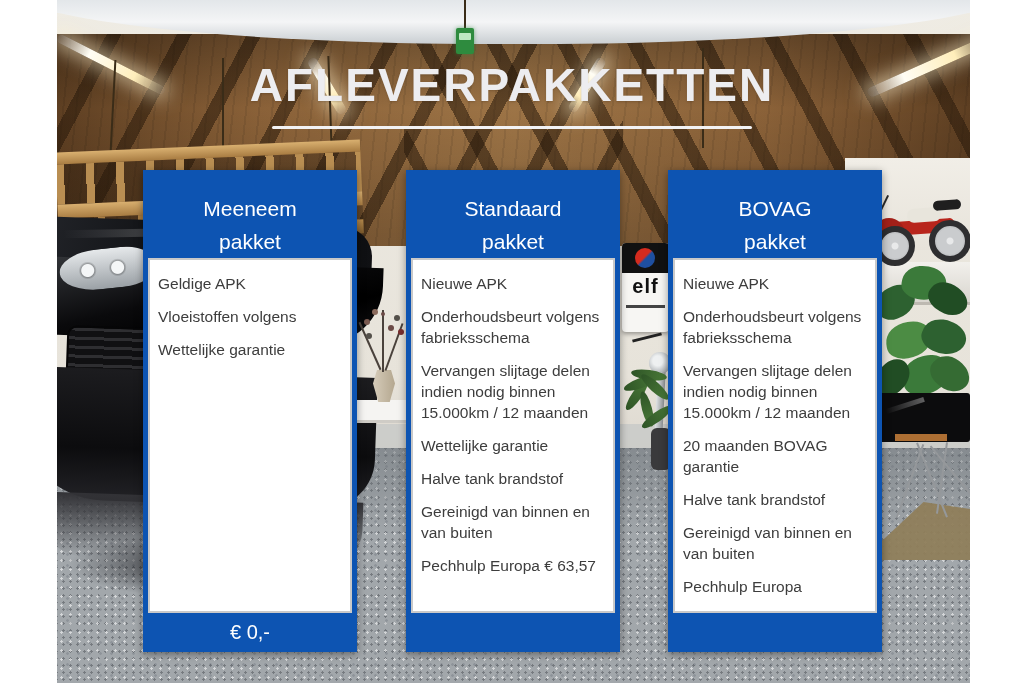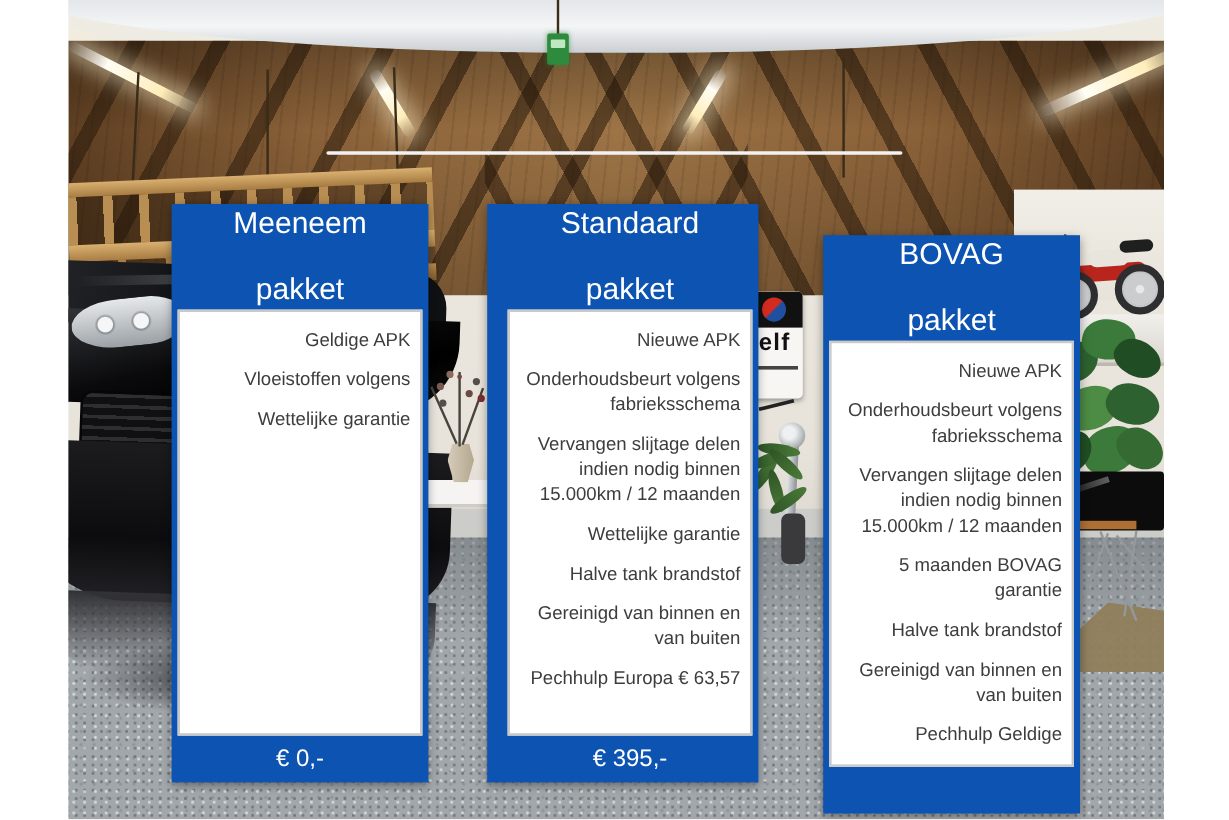--- a/index.html
+++ b/index.html
@@ -159,26 +159,26 @@
   .leg4{left:895px;top:438px;height:70px;transform:rotate(-40deg);}
   .doormat{position:absolute;left:820px;top:502px;width:93px;height:58px;z-index:7;background:#8f7e5b;
       clip-path:polygon(0 75%,50% 0,100% 12%,100% 100%,0 100%);opacity:.95;}
   
   .title{position:absolute;left:0;top:58px;width:100%;text-align:center;z-index:20;
       font-size:46px;font-weight:bold;letter-spacing:2px;color:#ededf0;
       text-shadow:0 1px 2px rgba(60,40,20,.25);}
   .title-rule{position:absolute;left:272px;top:126px;width:480px;height:3px;background:#f2f2f4;z-index:20;border-radius:2px;}
   .card{position:absolute;top:170px;width:214px;height:482px;z-index:20;
       box-shadow:0 2px 8px rgba(0,0,0,.4);background:var(--accent-blue,#0d54b2);}
-  .card.c1{left:143px;} .card.c2{left:406px;padding-left:12px;} .card.c3{left:686px;margin-top:26px;}
-  .card-header{height:88px;display:flex;flex-direction:column;justify-content:space-between;align-items:center;
-      color:#ffffff;font-size:25px;line-height:33px;}
+  .card.c1{left:143px;} .card.c2{left:406px;} .card.c3{left:668px;}
+  .card-header{height:88px;display:flex;flex-direction:column;justify-content:flex-end;align-items:center;
+      color:#ffffff;font-size:21px;line-height:33px;}
   .card-body{height:355px;margin:0 5px;background:#ffffff;border:2px solid #c9c9c9;box-sizing:border-box;
       padding:13px 8px 0;overflow:hidden;}
-  .card-body .feature{margin:0 0 12px;text-align:right;font-size:15.5px;line-height:21px;color:#3d3d3d;}
+  .card-body .feature{margin:0 0 12px;text-align:left;font-size:15.5px;line-height:21px;color:#3d3d3d;}
   .card-footer{height:39px;display:flex;justify-content:center;align-items:center;
       color:#ffffff;font-size:20px;}
 </style>
 </head>
 <body>
 
 <div class="stage">
   <div class="photo">
     <div class="ceiling"></div>
     <div class="ceiling-shade"></div>
@@ -265,20 +265,21 @@
     </div>
     <div class="slab"></div>
     <div class="wood-edge"></div>
     <div class="leg leg1"></div>
     <div class="leg leg2"></div>
     <div class="leg leg3"></div>
     <div class="leg leg4"></div>
     <div class="doormat"></div>
   </div>
 
+  <div class="title">AFLEVERPAKKETTEN</div>
   <div class="title-rule"></div>
 
   <div class="card c1">
     <div class="card-header">
       <span>Meeneem</span>
       <span>pakket</span>
     </div>
     <div class="card-body">
         <p class="feature">Geldige APK</p>
         <p class="feature">Vloeistoffen volgens</p>
@@ -294,31 +295,30 @@
     </div>
     <div class="card-body">
         <p class="feature">Nieuwe APK</p>
         <p class="feature">Onderhoudsbeurt volgens fabrieksschema</p>
         <p class="feature">Vervangen slijtage delen indien nodig binnen 15.000km / 12 maanden</p>
         <p class="feature">Wettelijke garantie</p>
         <p class="feature">Halve tank brandstof</p>
         <p class="feature">Gereinigd van binnen en van buiten</p>
         <p class="feature">Pechhulp Europa € 63,57</p>
       </div>
-    <div class="card-footer">€ 395,-</div>
   </div>
 
   <div class="card c3">
     <div class="card-header">
       <span>BOVAG</span>
       <span>pakket</span>
     </div>
     <div class="card-body">
         <p class="feature">Nieuwe APK</p>
         <p class="feature">Onderhoudsbeurt volgens fabrieksschema</p>
         <p class="feature">Vervangen slijtage delen indien nodig binnen 15.000km / 12 maanden</p>
-        <p class="feature">5 maanden BOVAG garantie</p>
+        <p class="feature">20 maanden BOVAG garantie</p>
         <p class="feature">Halve tank brandstof</p>
         <p class="feature">Gereinigd van binnen en van buiten</p>
-        <p class="feature">Pechhulp Geldige</p>
+        <p class="feature">Pechhulp Europa</p>
       </div>
   </div>
 </div>
 
 </body></html>

